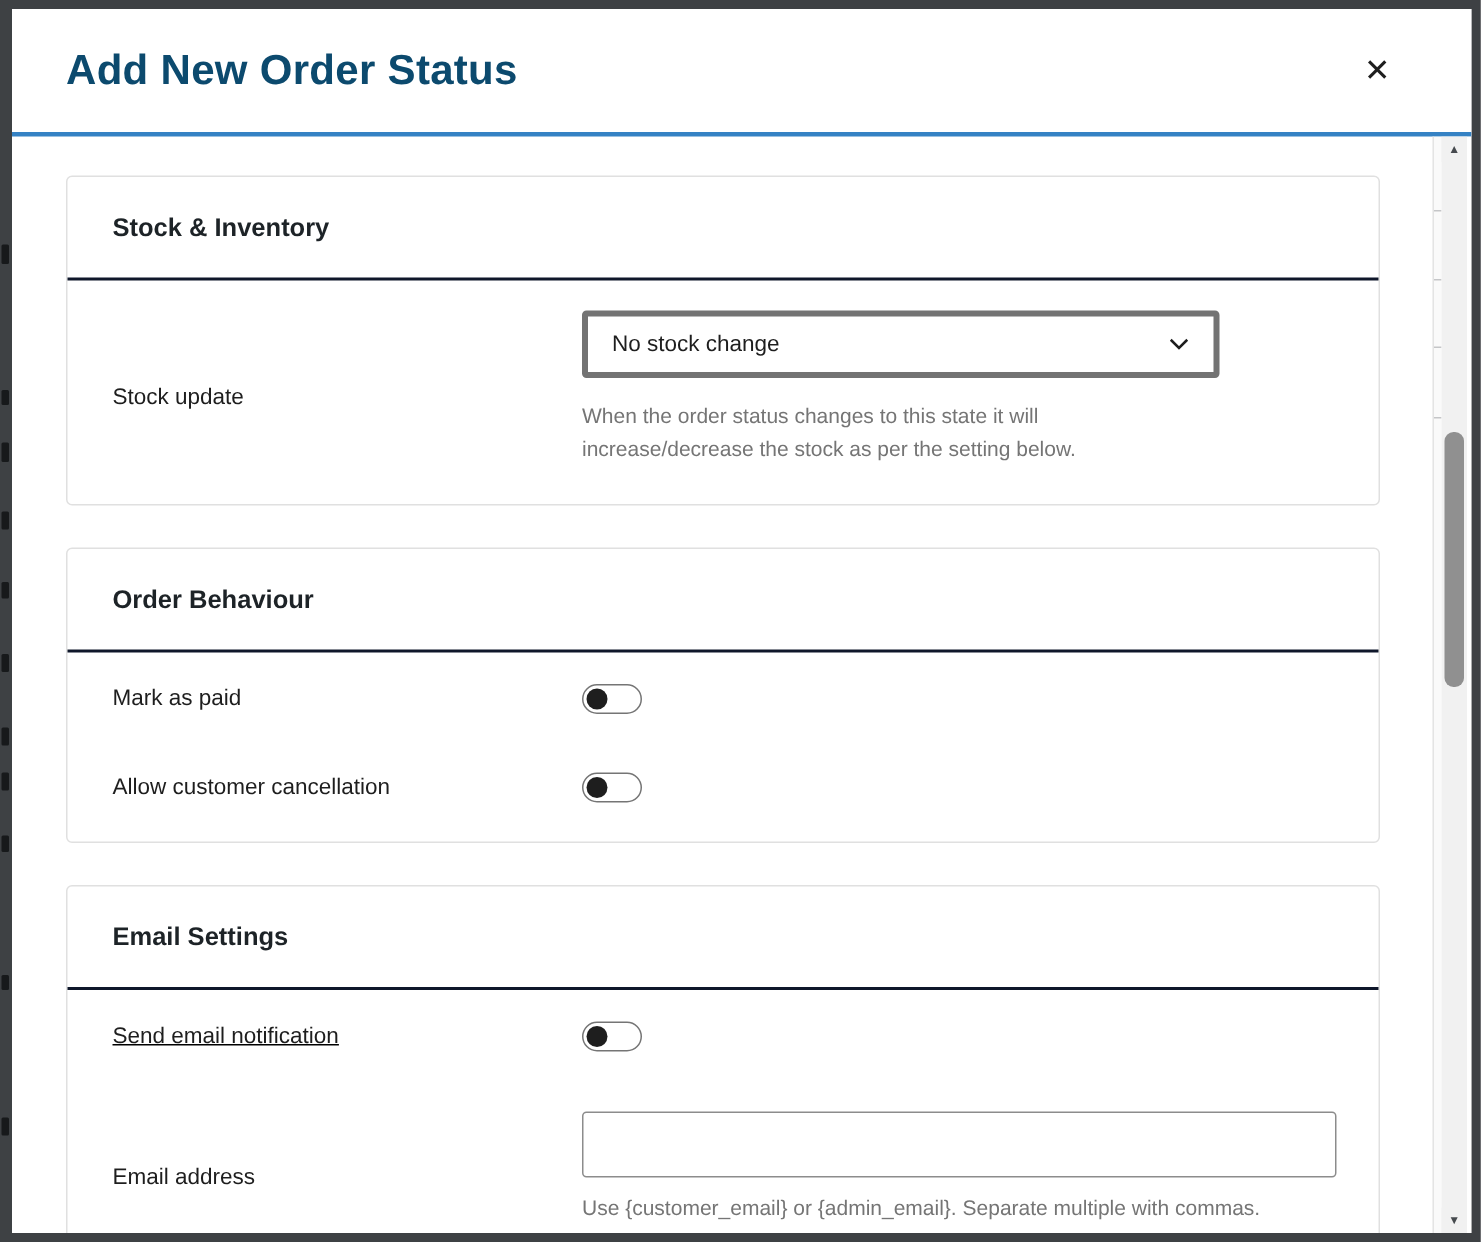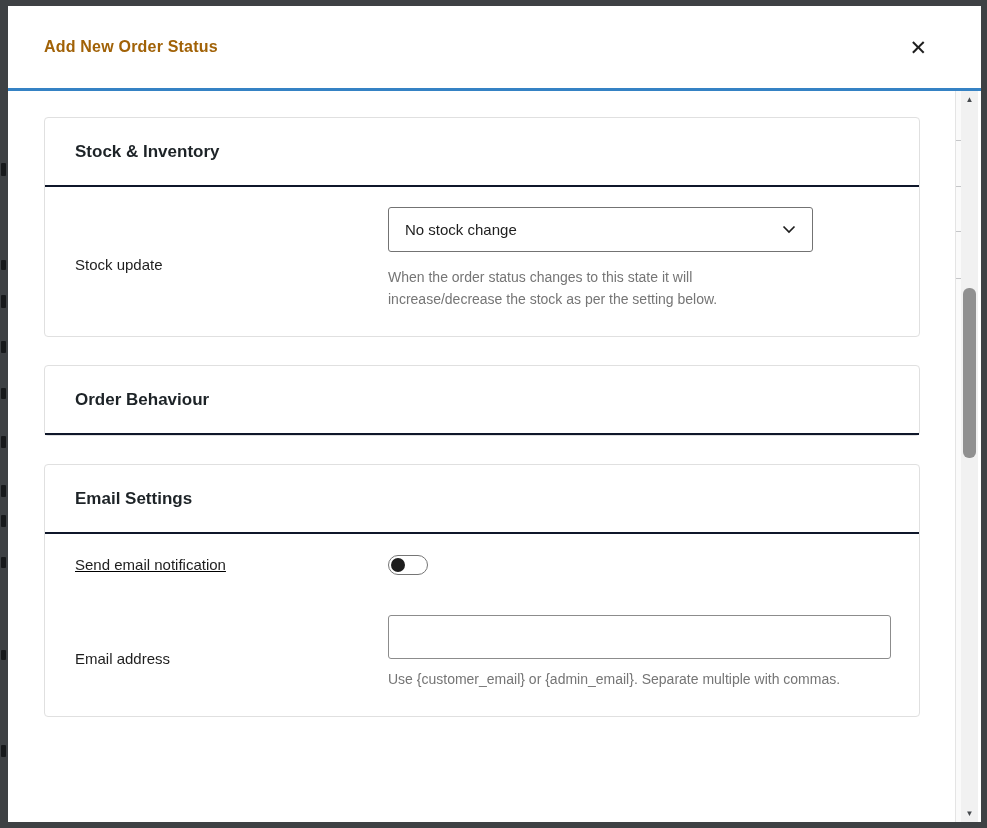--- a/index.html
+++ b/index.html
@@ -16,42 +16,42 @@
     background: #ffffff; display: flex; flex-direction: column; overflow: hidden;
   }
 
   .modal-header {
     height: 85px; flex: none;
     display: flex; align-items: center; justify-content: space-between;
     padding: 0 50px 0 36px;
     border-bottom: 3px solid #3582c4;
     background: #fff;
   }
-  .modal-title { font-size: 16px; font-weight: 600; color: #a16207; letter-spacing: .2px; }
+  .modal-title { font-size: 28px; font-weight: 600; color: #0c4a6e; letter-spacing: .2px; }
   .close-btn { background: none; border: none; cursor: pointer; padding: 4px; line-height: 1; }
   .close-btn .x { font-size: 21px; color: #1e1e1e; font-weight: 400; }
 
   .modal-body { flex: 1; display: flex; overflow: hidden; }
 
   .content { flex: 1; padding: 26px 0 0 36px; overflow: hidden; }
 
   .card { width: 876px; border: 1px solid #e0e0e0; border-radius: 4px; background: #fff; margin-bottom: 28px; }
   .card-header { padding: 23px 30px; border-bottom: 2px solid #0f172a; }
   .card-header h2 { font-size: 17px; line-height: 21px; font-weight: 600; color: #1d2327; }
   .card-body { padding: 20px 30px 26px; }
 
   .form-row { display: flex; align-items: center; }
   .row-label { width: 313px; flex: none; font-size: 15px; color: #1e1e1e; line-height: 20px; }
   .select-row .row-label { padding-top: 12px; }
   .input-row  .row-label { padding-top: 12px; }
   .toggle-row .row-label { padding-top: 1px; }
 
   .select-box {
     width: 425px; height: 45px; background: #fff;
-    border: 1px solid #737373; border-radius: 3px;
+    border: 4px solid #737373; border-radius: 3px;
     display: flex; align-items: center; justify-content: space-between;
     padding: 0 16px; font-size: 15px; color: #1e1e1e; cursor: pointer;
   }
   .chev { display: inline-flex; }
 
   .help { margin-top: 14px; font-size: 14px; color: #757575; line-height: 1.58; }
   .help.narrow { max-width: 372px; }
   .help.tight { margin-top: 9px; }
 
   .toggle {
@@ -136,20 +136,34 @@
                 <p class="help narrow">When the order status changes to this state it will increase/decrease the stock as per the setting below.</p>
               </div>
             </div>
           </div>
         </section>
 
         <section class="card">
           <div class="card-header">
             <h2>Order Behaviour</h2>
           </div>
+          <div class="card-body">
+            <div class="form-row toggle-row gap38">
+              <label class="row-label">Mark as paid</label>
+              <div class="toggle" role="switch" aria-checked="false">
+                <span class="knob"></span>
+              </div>
+            </div>
+            <div class="form-row toggle-row">
+              <label class="row-label">Allow customer cancellation</label>
+              <div class="toggle" role="switch" aria-checked="false">
+                <span class="knob"></span>
+              </div>
+            </div>
+          </div>
         </section>
 
         <section class="card">
           <div class="card-header">
             <h2>Email Settings</h2>
           </div>
           <div class="card-body">
             <div class="form-row toggle-row gap40">
               <label class="row-label">Send email notification</label>
               <div class="toggle" role="switch" aria-checked="false">

